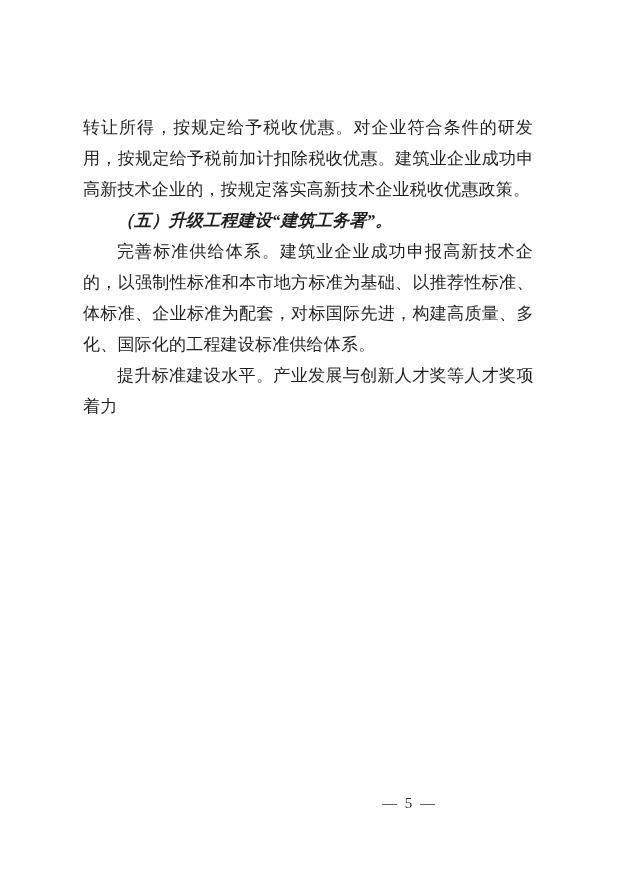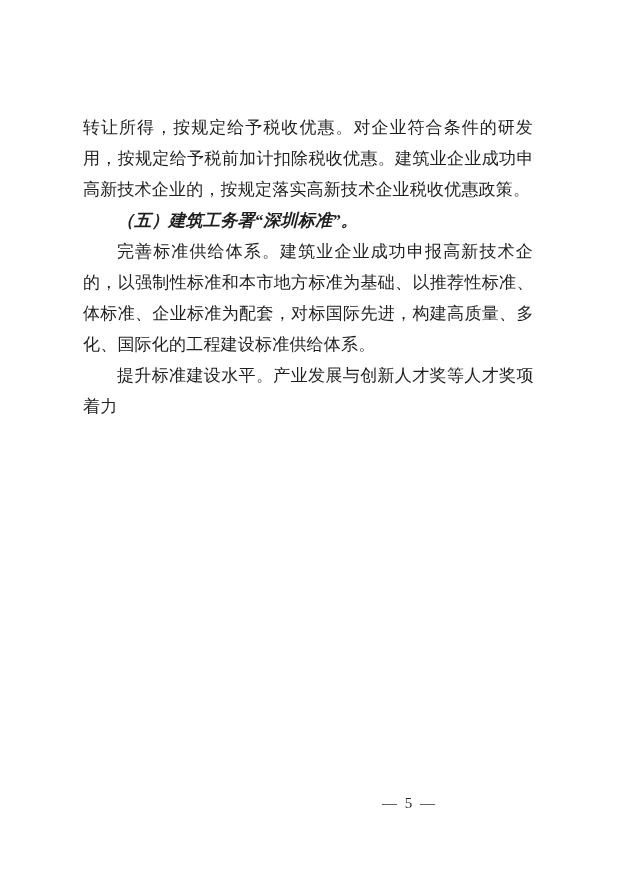--- a/index.html
+++ b/index.html
@@ -50,18 +50,18 @@
     color: #2a2a2a;
     white-space: nowrap;
   }
 </style>
 </head>
 <body>
 
 <div class="page">
   <div class="text-block">
     <p class="para">转让所得，按规定给予税收优惠。对企业符合条件的研发费用，按规定给予税前加计扣除税收优惠。建筑业企业成功申报高新技术企业的，按规定落实高新技术企业税收优惠政策。</p>
-    <p class="para indent heading">（五）建筑工务署“深圳标准”。</p>
+    <p class="para indent heading">（五）升级工程建设“建筑工务署”。</p>
     <p class="para indent">完善标准供给体系。建筑业企业成功申报高新技术企业的，以强制性标准和本市地方标准为基础、以推荐性标准、团体标准、企业标准为配套，对标国际先进，构建高质量、多元化、国际化的工程建设标准供给体系。</p>
     <p class="para indent">提升标准建设水平。产业发展与创新人才奖等人才奖项，着力</p>
   </div>
   <div class="page-number">— 5 —</div>
 </div>
 
 </body></html>

